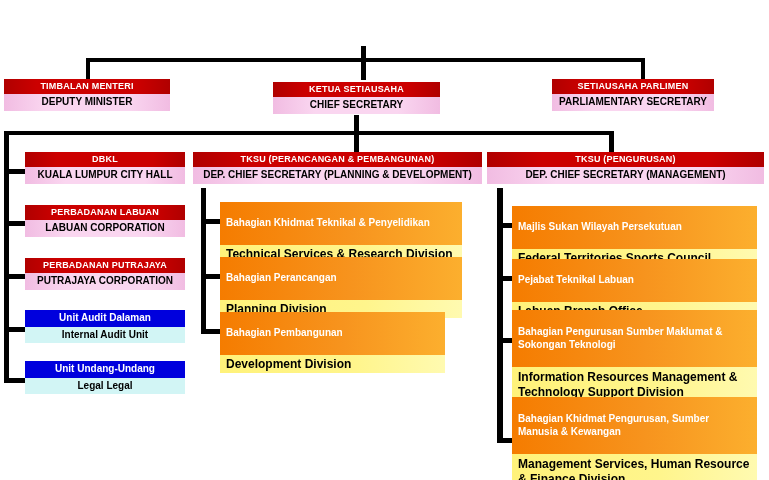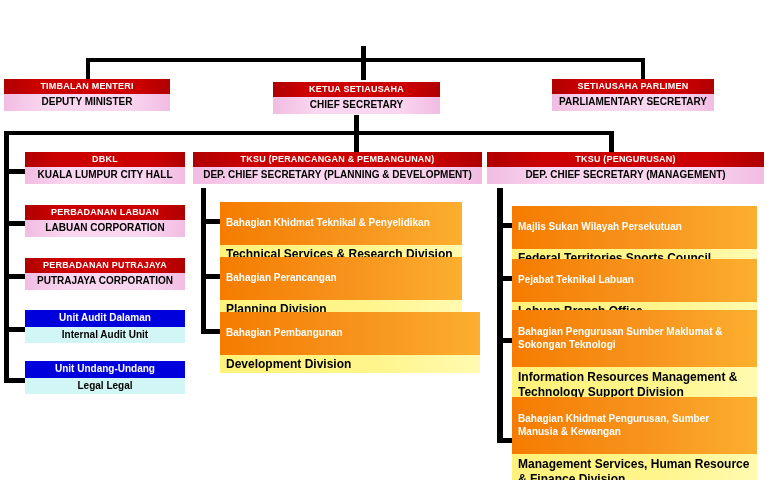--- a/index.html
+++ b/index.html
@@ -182,21 +182,21 @@
   <div class="node orange" style="left:220px;top:202px;width:242px;">
     <div class="hdr">Bahagian Khidmat Teknikal &amp; Penyelidikan</div>
     <div class="sub">Technical Services &amp; Research Division</div>
   </div>
 
   <div class="node orange" style="left:220px;top:257px;width:242px;">
     <div class="hdr">Bahagian Perancangan</div>
     <div class="sub">Planning Division</div>
   </div>
 
-  <div class="node orange" style="left:220px;top:312px;width:260px;">
+  <div class="node orange" style="left:220px;top:312px;width:225px;">
     <div class="hdr">Bahagian Pembangunan</div>
     <div class="sub">Development Division</div>
   </div>
 
   <div class="node orange" style="left:512px;top:206px;width:245px;">
     <div class="hdr">Majlis Sukan Wilayah Persekutuan</div>
     <div class="sub">Federal Territories Sports Council</div>
   </div>
 
   <div class="node orange" style="left:512px;top:259px;width:245px;">

